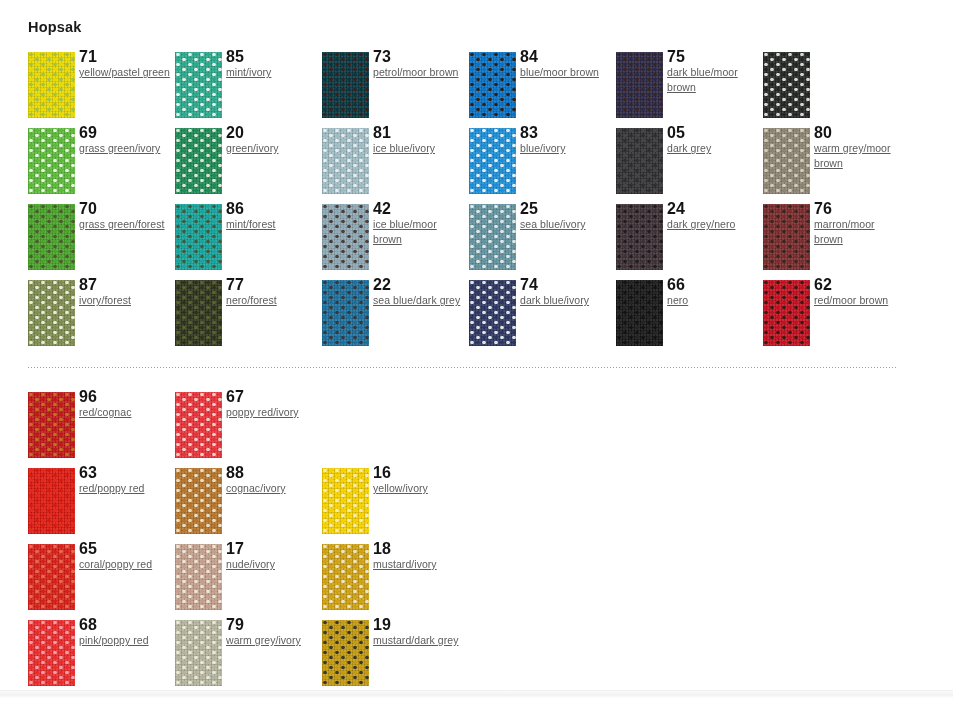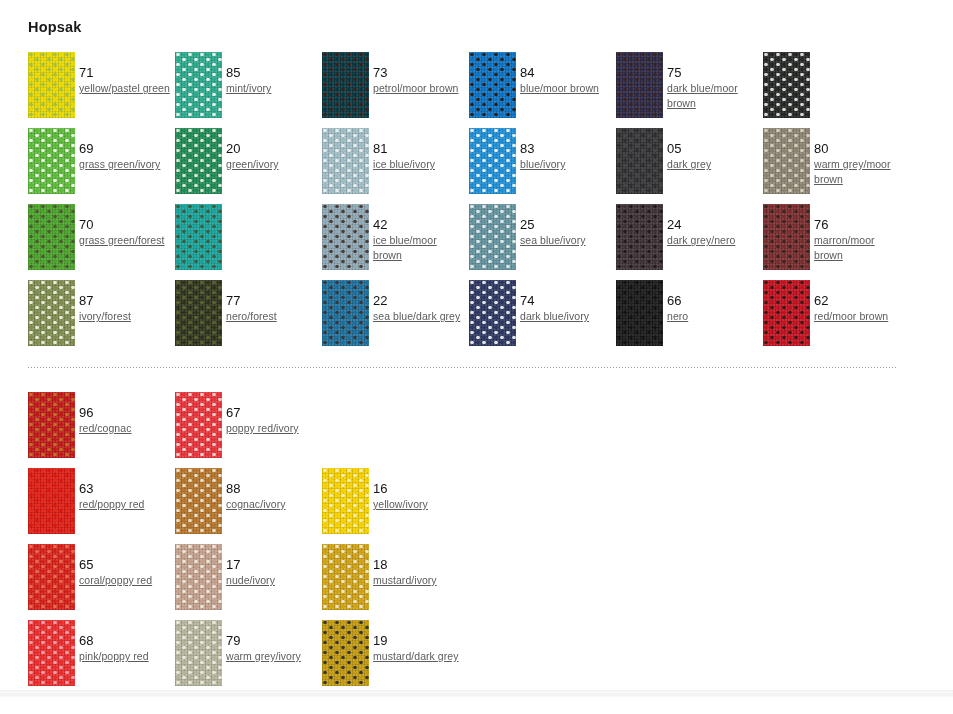--- a/index.html
+++ b/index.html
@@ -54,26 +54,25 @@
     background-repeat: repeat;
   }
 
   .swatch-info {
     position: absolute;
     left: 51px;
     top: -2px;
     width: 92px;
   }
   .swatch-code {
-    font-size: 13px;
-    font-weight: normal;
+    font-size: 16px;
+    font-weight: bold;
     color: #141414;
     line-height: 14px;
     letter-spacing: 0.1px;
-    margin-top: 16px;
   }
   .swatch-label {
     font-size: 10.5px;
     font-weight: normal;
     color: #5c5c5c;
     line-height: 15px;
     letter-spacing: 0.05px;
     margin-top: 1px;
     text-decoration: underline;
   }
@@ -199,20 +198,24 @@
         </div>
         <div class="swatch-cell" style="left: 28px; top: 152px;">
           <div class="swatch-chip" style="width: 47px; height: 66px; background-color: rgb(74, 163, 42); background-image: radial-gradient(3px 2.6px at 25% 25%, rgb(77, 90, 48) 0%, rgb(77, 90, 48) 45%, rgba(0, 0, 0, 0) 78%), radial-gradient(3px 2.6px at 75% 75%, rgb(77, 90, 48) 0%, rgb(77, 90, 48) 45%, rgba(0, 0, 0, 0) 78%), radial-gradient(2.8px 2.4px at 75% 25%, rgb(74, 163, 42) 0%, rgb(74, 163, 42) 50%, rgba(0, 0, 0, 0) 80%), radial-gradient(2.8px 2.4px at 25% 75%, rgb(74, 163, 42) 0%, rgb(74, 163, 42) 50%, rgba(0, 0, 0, 0) 80%), repeating-linear-gradient(90deg, rgba(0, 0, 0, 0.1) 0px, rgba(0, 0, 0, 0.1) 1px, rgba(255, 255, 255, 0.07) 1px, rgba(255, 255, 255, 0.07) 3px), repeating-linear-gradient(0deg, rgba(0, 0, 0, 0.08) 0px, rgba(0, 0, 0, 0.08) 1px, rgba(255, 255, 255, 0.05) 1px, rgba(255, 255, 255, 0.05) 3px); background-size: 12px 10px, 12px 10px, 12px 10px, 12px 10px, 6px 6px, 6px 6px;"></div>
           <div class="swatch-info">
             <div class="swatch-code">70</div>
             <div class="swatch-label">grass green/forest</div>
           </div>
         </div>
         <div class="swatch-cell" style="left: 175px; top: 152px;">
           <div class="swatch-chip" style="width: 47px; height: 66px; background-color: rgb(24, 163, 155); background-image: radial-gradient(3px 2.6px at 25% 25%, rgb(63, 90, 60) 0%, rgb(63, 90, 60) 45%, rgba(0, 0, 0, 0) 78%), radial-gradient(3px 2.6px at 75% 75%, rgb(63, 90, 60) 0%, rgb(63, 90, 60) 45%, rgba(0, 0, 0, 0) 78%), radial-gradient(2.8px 2.4px at 75% 25%, rgb(24, 163, 155) 0%, rgb(24, 163, 155) 50%, rgba(0, 0, 0, 0) 80%), radial-gradient(2.8px 2.4px at 25% 75%, rgb(24, 163, 155) 0%, rgb(24, 163, 155) 50%, rgba(0, 0, 0, 0) 80%), repeating-linear-gradient(90deg, rgba(0, 0, 0, 0.1) 0px, rgba(0, 0, 0, 0.1) 1px, rgba(255, 255, 255, 0.07) 1px, rgba(255, 255, 255, 0.07) 3px), repeating-linear-gradient(0deg, rgba(0, 0, 0, 0.08) 0px, rgba(0, 0, 0, 0.08) 1px, rgba(255, 255, 255, 0.05) 1px, rgba(255, 255, 255, 0.05) 3px); background-size: 12px 10px, 12px 10px, 12px 10px, 12px 10px, 6px 6px, 6px 6px;"></div>
+          <div class="swatch-info">
+            <div class="swatch-code">86</div>
+            <div class="swatch-label">mint/forest</div>
+          </div>
         </div>
         <div class="swatch-cell" style="left: 322px; top: 152px;">
           <div class="swatch-chip" style="width: 47px; height: 66px; background-color: rgb(141, 167, 180); background-image: radial-gradient(3px 2.6px at 25% 25%, rgb(74, 64, 57) 0%, rgb(74, 64, 57) 45%, rgba(0, 0, 0, 0) 78%), radial-gradient(3px 2.6px at 75% 75%, rgb(74, 64, 57) 0%, rgb(74, 64, 57) 45%, rgba(0, 0, 0, 0) 78%), radial-gradient(2.8px 2.4px at 75% 25%, rgb(141, 167, 180) 0%, rgb(141, 167, 180) 50%, rgba(0, 0, 0, 0) 80%), radial-gradient(2.8px 2.4px at 25% 75%, rgb(141, 167, 180) 0%, rgb(141, 167, 180) 50%, rgba(0, 0, 0, 0) 80%), repeating-linear-gradient(90deg, rgba(0, 0, 0, 0.1) 0px, rgba(0, 0, 0, 0.1) 1px, rgba(255, 255, 255, 0.07) 1px, rgba(255, 255, 255, 0.07) 3px), repeating-linear-gradient(0deg, rgba(0, 0, 0, 0.08) 0px, rgba(0, 0, 0, 0.08) 1px, rgba(255, 255, 255, 0.05) 1px, rgba(255, 255, 255, 0.05) 3px); background-size: 12px 10px, 12px 10px, 12px 10px, 12px 10px, 6px 6px, 6px 6px;"></div>
           <div class="swatch-info">
             <div class="swatch-code">42</div>
             <div class="swatch-label">ice blue/moor brown</div>
           </div>
         </div>
         <div class="swatch-cell" style="left: 469px; top: 152px;">
           <div class="swatch-chip" style="width: 47px; height: 66px; background-color: rgb(99, 147, 159); background-image: radial-gradient(3px 2.6px at 25% 25%, rgb(221, 231, 229) 0%, rgb(221, 231, 229) 45%, rgba(0, 0, 0, 0) 78%), radial-gradient(3px 2.6px at 75% 75%, rgb(221, 231, 229) 0%, rgb(221, 231, 229) 45%, rgba(0, 0, 0, 0) 78%), radial-gradient(2.8px 2.4px at 75% 25%, rgb(99, 147, 159) 0%, rgb(99, 147, 159) 50%, rgba(0, 0, 0, 0) 80%), radial-gradient(2.8px 2.4px at 25% 75%, rgb(99, 147, 159) 0%, rgb(99, 147, 159) 50%, rgba(0, 0, 0, 0) 80%), repeating-linear-gradient(90deg, rgba(0, 0, 0, 0.1) 0px, rgba(0, 0, 0, 0.1) 1px, rgba(255, 255, 255, 0.07) 1px, rgba(255, 255, 255, 0.07) 3px), repeating-linear-gradient(0deg, rgba(0, 0, 0, 0.08) 0px, rgba(0, 0, 0, 0.08) 1px, rgba(255, 255, 255, 0.05) 1px, rgba(255, 255, 255, 0.05) 3px); background-size: 12px 10px, 12px 10px, 12px 10px, 12px 10px, 6px 6px, 6px 6px;"></div>

